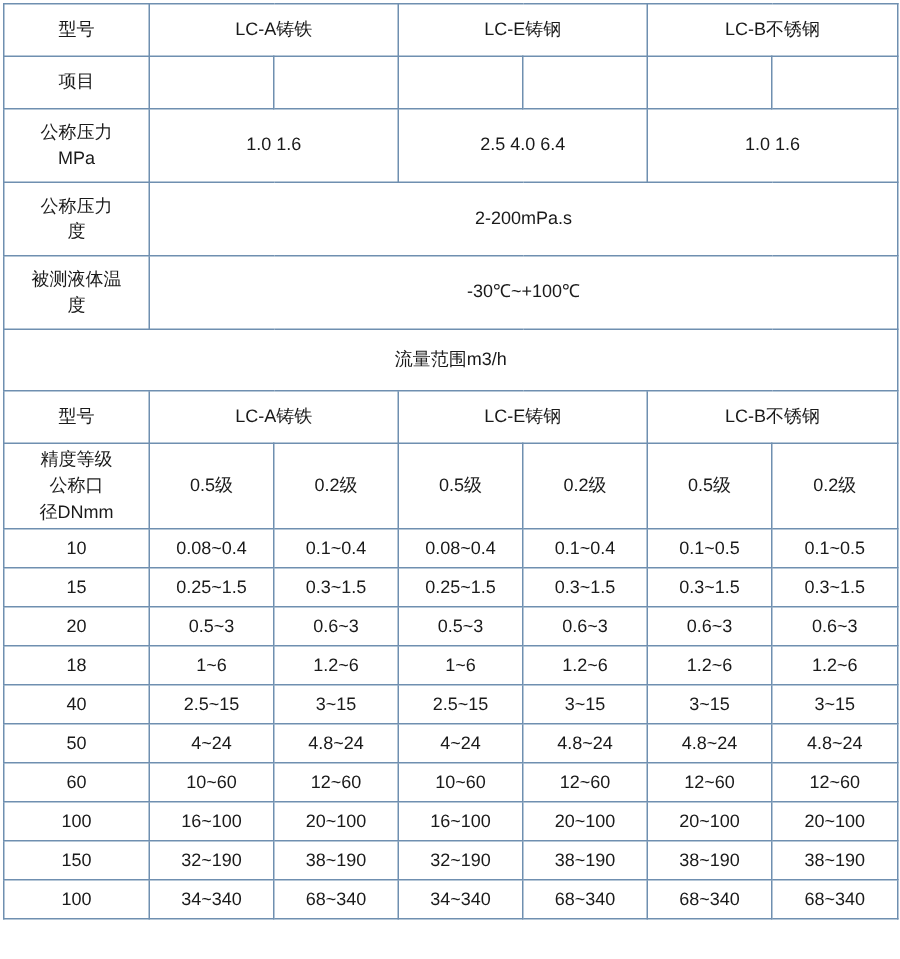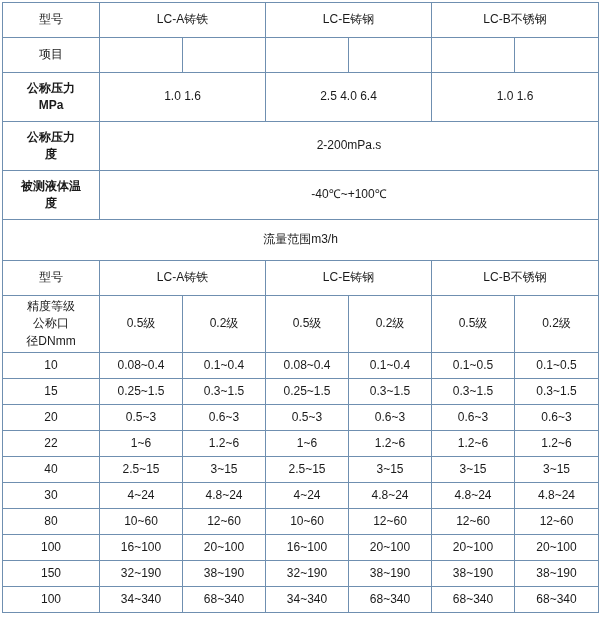--- a/index.html
+++ b/index.html
@@ -26,21 +26,20 @@
     font-size: 12px;
     line-height: 1.45;
     padding: 2px 1px;
   }
   .hdr {
     font-size: 12.5px;
     font-weight: normal;
   }
   .label-cell {
     font-size: 12.5px;
-    font-weight: bold;
   }
   .taller {
     height: 44px;
   }
   .row-sm td {
     height: 21px;
     font-size: 11.5px;
   }
   .flow-row td {
     height: 36px;
@@ -105,21 +104,21 @@
         <div>公称压力</div>
         <div>度</div>
       </td>
       <td colspan="6">2-200mPa.s</td>
     </tr>
     <tr>
       <td class="label-cell taller">
         <div>被测液体温</div>
         <div>度</div>
       </td>
-      <td colspan="6">-40℃~+100℃</td>
+      <td colspan="6">-30℃~+100℃</td>
     </tr>
     <tr class="flow-row">
       <td colspan="7">流量范围m3/h</td>
     </tr>
     <tr class="model-row">
       <td class="hdr">型号</td>
       <td class="hdr" colspan="2">LC-A铸铁</td>
       <td class="hdr" colspan="2">LC-E铸钢</td>
       <td class="hdr" colspan="2">LC-B不锈钢</td>
     </tr>
@@ -159,48 +158,48 @@
     <tr class="row-sm">
       <td>20</td>
       <td>0.5~3</td>
       <td>0.6~3</td>
       <td>0.5~3</td>
       <td>0.6~3</td>
       <td>0.6~3</td>
       <td>0.6~3</td>
     </tr>
     <tr class="row-sm">
-      <td>22</td>
+      <td>18</td>
       <td>1~6</td>
       <td>1.2~6</td>
       <td>1~6</td>
       <td>1.2~6</td>
       <td>1.2~6</td>
       <td>1.2~6</td>
     </tr>
     <tr class="row-sm">
       <td>40</td>
       <td>2.5~15</td>
       <td>3~15</td>
       <td>2.5~15</td>
       <td>3~15</td>
       <td>3~15</td>
       <td>3~15</td>
     </tr>
     <tr class="row-sm">
-      <td>30</td>
+      <td>50</td>
       <td>4~24</td>
       <td>4.8~24</td>
       <td>4~24</td>
       <td>4.8~24</td>
       <td>4.8~24</td>
       <td>4.8~24</td>
     </tr>
     <tr class="row-sm">
-      <td>80</td>
+      <td>60</td>
       <td>10~60</td>
       <td>12~60</td>
       <td>10~60</td>
       <td>12~60</td>
       <td>12~60</td>
       <td>12~60</td>
     </tr>
     <tr class="row-sm">
       <td>100</td>
       <td>16~100</td>

